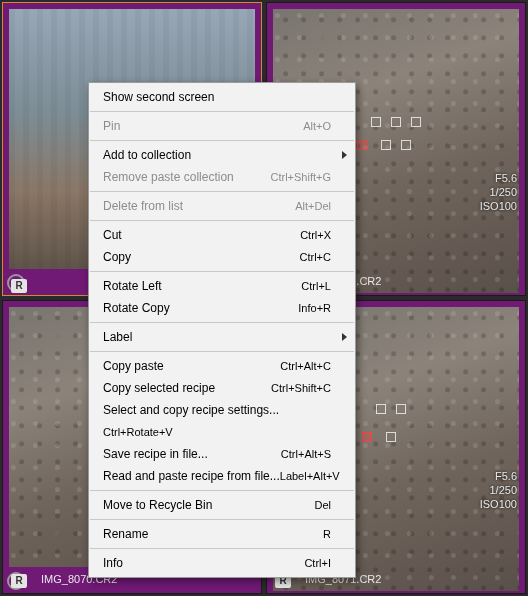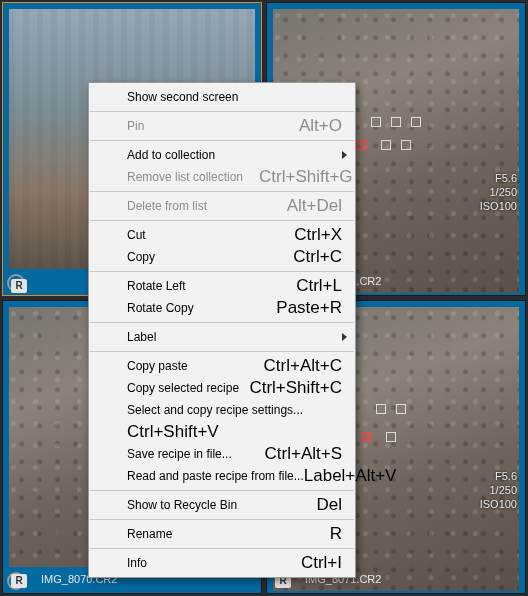--- a/index.html
+++ b/index.html
@@ -13,21 +13,21 @@
   }
   .grid {
     display: grid;
     grid-template-columns: 1fr 1fr;
     grid-template-rows: 1fr 1fr;
     width: 528px; height: 596px;
     gap: 4px;
     padding: 2px;
   }
   .cell {
-    background: #0369a1;
+    background: #701a75;
     border: 1px solid #1a1a1a;
     position: relative;
     display: flex;
     flex-direction: column;
     justify-content: flex-end;
   }
   .cell.selected { border: 1px solid #d58a2c; }
   .thumb {
     flex: 1;
     margin: 6px 6px 2px 6px;
@@ -99,28 +99,27 @@
     box-shadow: 2px 3px 8px rgba(0,0,0,.45);
     color: #000;
     font-size: 12px;
     padding: 3px 0;
   }
   .mi {
     display: flex;
     align-items: center;
     justify-content: space-between;
     height: 22px;
-    padding: 0 13px 0 14px;
+    padding: 0 24px 0 14px;
     white-space: nowrap;
     position: relative;
-    margin-left: 24px;
   }
   .mi.disabled { color: #8d8d8d; gap: 16px; }
   .mi .lbl { flex: 1; }
-  .mi .sc  { color: inherit; font-size: 17px; }
+  .mi .sc  { color: inherit; font-size: 11px; }
   .mi.sub::after {
     content: "";
     position: absolute;
     right: 8px; top: 50%;
     width: 0; height: 0;
     border-top: 4px solid transparent;
     border-bottom: 4px solid transparent;
     border-left: 5px solid #333;
     transform: translateY(-50%);
   }
@@ -210,21 +209,21 @@
   <div class="sep"></div>
   <div class="mi disabled">
     <span class="lbl">Pin</span>
     <span class="sc">Alt+O</span>
   </div>
   <div class="sep"></div>
   <div class="mi sub">
     <span class="lbl">Add to collection</span>
   </div>
   <div class="mi disabled">
-    <span class="lbl">Remove list collection</span>
+    <span class="lbl">Remove paste collection</span>
     <span class="sc">Ctrl+Shift+G</span>
   </div>
   <div class="sep"></div>
   <div class="mi disabled">
     <span class="lbl">Delete from list</span>
     <span class="sc">Alt+Del</span>
   </div>
   <div class="sep"></div>
   <div class="mi">
     <span class="lbl">Cut</span>
@@ -234,52 +233,52 @@
     <span class="lbl">Copy</span>
     <span class="sc">Ctrl+C</span>
   </div>
   <div class="sep"></div>
   <div class="mi">
     <span class="lbl">Rotate Left</span>
     <span class="sc">Ctrl+L</span>
   </div>
   <div class="mi">
     <span class="lbl">Rotate Copy</span>
-    <span class="sc">Paste+R</span>
+    <span class="sc">Info+R</span>
   </div>
   <div class="sep"></div>
   <div class="mi sub">
     <span class="lbl">Label</span>
   </div>
   <div class="sep"></div>
   <div class="mi">
     <span class="lbl">Copy paste</span>
     <span class="sc">Ctrl+Alt+C</span>
   </div>
   <div class="mi">
     <span class="lbl">Copy selected recipe</span>
     <span class="sc">Ctrl+Shift+C</span>
   </div>
   <div class="mi">
     <span class="lbl">Select and copy recipe settings...</span>
   </div>
   <div class="mi">
-    <span class="sc">Ctrl+Shift+V</span>
+    <span class="sc">Ctrl+Rotate+V</span>
   </div>
   <div class="mi">
     <span class="lbl">Save recipe in file...</span>
     <span class="sc">Ctrl+Alt+S</span>
   </div>
   <div class="mi">
     <span class="lbl">Read and paste recipe from file...</span>
     <span class="sc">Label+Alt+V</span>
   </div>
   <div class="sep"></div>
   <div class="mi">
-    <span class="lbl">Show to Recycle Bin</span>
+    <span class="lbl">Move to Recycle Bin</span>
     <span class="sc">Del</span>
   </div>
   <div class="sep"></div>
   <div class="mi">
     <span class="lbl">Rename</span>
     <span class="sc">R</span>
   </div>
   <div class="sep"></div>
   <div class="mi">
     <span class="lbl">Info</span>

